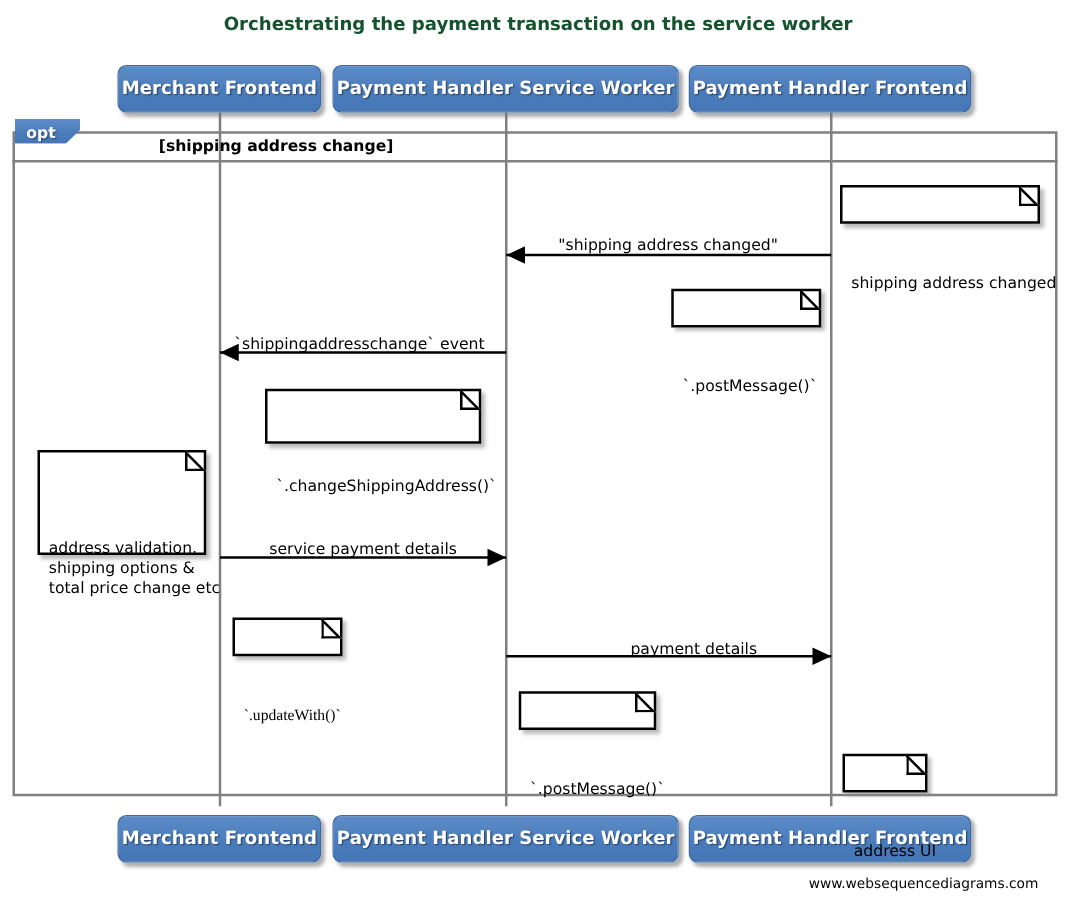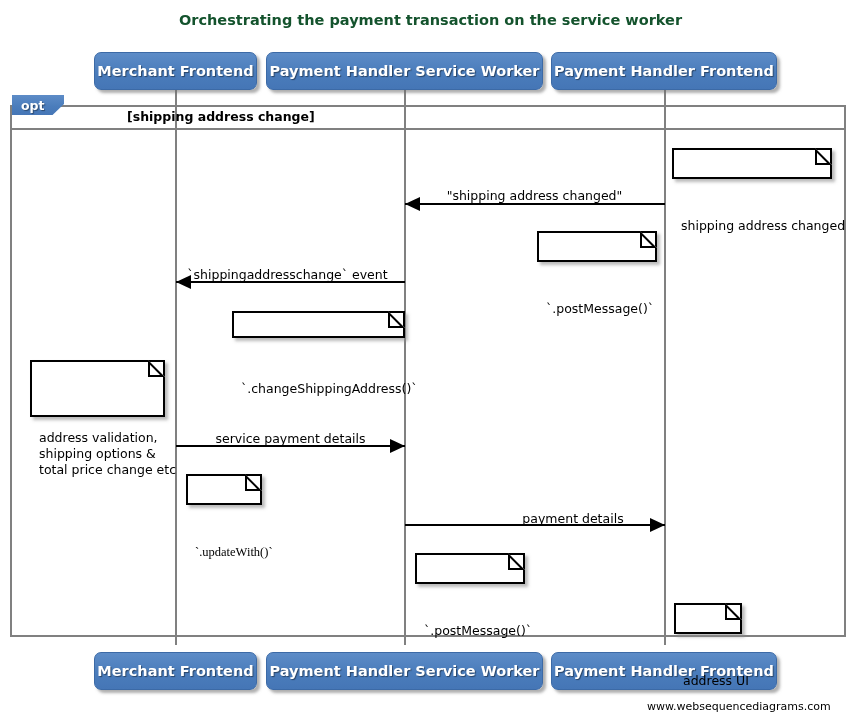--- a/index.html
+++ b/index.html
@@ -228,45 +228,45 @@
   <div class="note" style="left:537px; top:219px; width:120px; height:31px;">
     <span class="fold"></span>
     <span class="fold-line"></span>
     <span class="note-text">`.postMessage()`</span>
   </div>
 
   <div class="msg-label" style="left:176px; top:267px; width:203px;margin-left:10px;">`shippingaddresschange` event</div>
   <div class="msg-line" style="left:176px; top:281px; width:229px;"></div>
   <div class="arrow-head left" style="left:176px; top:275px;"></div>
 
-  <div class="note" style="left:232px; top:299px; width:173px; height:27px;">
+  <div class="note" style="left:212px; top:299px; width:173px; height:44px;">
     <span class="fold"></span>
     <span class="fold-line"></span>
     <span class="note-text">`.changeShippingAddress()`</span>
   </div>
 
-  <div class="note" style="left:30px; top:348px; width:135px; height:57px;">
+  <div class="note" style="left:30px; top:348px; width:135px; height:84px;">
     <span class="fold"></span>
     <span class="fold-line"></span>
     <span class="note-text">address validation,
 shipping options &amp;
 total price change etc</span>
   </div>
 
   <div class="msg-label" style="left:176px; top:431px; width:229px;">service payment details</div>
   <div class="msg-line" style="left:176px; top:445px; width:229px;"></div>
   <div class="arrow-head right" style="left:390px; top:439px;"></div>
 
-  <div class="note" style="left:186px; top:462px; width:76px; height:31px;font-family:Liberation Serif, serif;">
+  <div class="note" style="left:186px; top:482px; width:88px; height:31px;font-family:Liberation Serif, serif;">
     <span class="fold"></span>
     <span class="fold-line"></span>
     <span class="note-text">`.updateWith()`</span>
   </div>
 
-  <div class="msg-label" style="left:405px; top:511px; width:300px;margin-left:18px;">payment details</div>
+  <div class="msg-label" style="left:405px; top:511px; width:300px;">payment details</div>
   <div class="msg-line" style="left:405px; top:524px; width:260px;"></div>
   <div class="arrow-head right" style="left:650px; top:518px;"></div>
 
   <div class="note" style="left:415px; top:541px; width:110px; height:31px;">
     <span class="fold"></span>
     <span class="fold-line"></span>
     <span class="note-text">`.postMessage()`</span>
   </div>
 
   <div class="note" style="left:674px; top:591px; width:68px; height:31px;">

